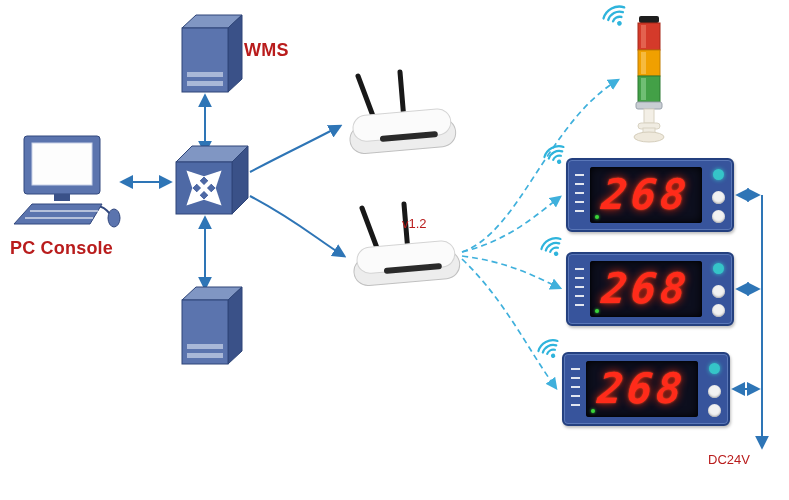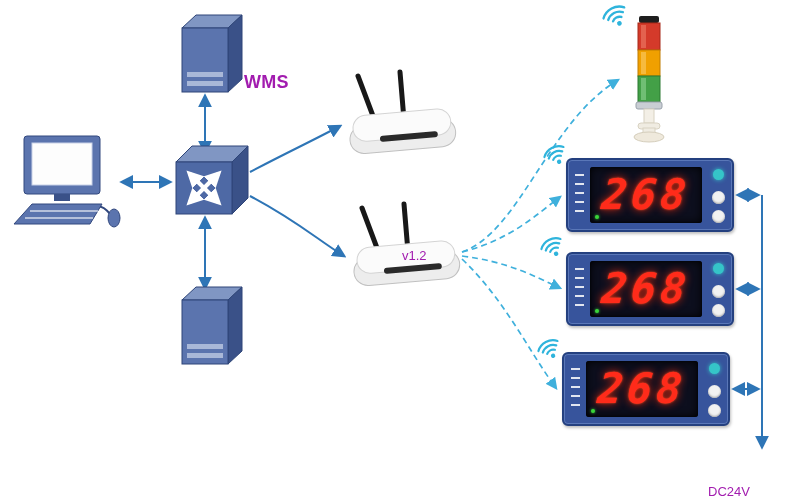--- a/index.html
+++ b/index.html
@@ -2,21 +2,21 @@
 <html><head>
 <meta charset="utf-8">
 <style>
   html,body { margin:0; padding:0; background:#ffffff; }
   .canvas {
     position:relative; width:789px; height:500px; overflow:hidden;
     background:#ffffff; font-family:"Liberation Sans", sans-serif;
   }
   .canvas svg.abs, .canvas .abs { position:absolute; }
   .connectors { position:absolute; left:0; top:0; }
-  .label { position:absolute; color:#a21caf; white-space:nowrap;margin-top:32px; }
+  .label { position:absolute; color:#b91c1c; white-space:nowrap; }
   .lbl-bold { font-size:18px; font-weight:bold; letter-spacing:.2px; }
   .lbl-reg  { font-size:13px; }
 
   
   .display {
     position:absolute; width:168px; height:74px;
     background:#37549c; border:2px solid #24407f; border-radius:6px;
     box-shadow: inset 0 0 0 1px #5a77b8, 1px 2px 3px rgba(0,0,0,.25);
     box-sizing:border-box;
   }
@@ -119,20 +119,21 @@
   <svg class="abs" style="left:10px;top:134px" width="118" height="100" viewBox="0 0 118 100">
     <rect x="14" y="2" width="76" height="58" rx="3" fill="#5B74AE" stroke="#32487e"></rect>
     <rect x="22" y="9" width="60" height="42" fill="#fdfdfd" stroke="#c9d2e8"></rect>
     <rect x="44" y="60" width="16" height="7" fill="#3A5188"></rect>
     <path d="M100,80 Q92,70 84,73" fill="none" stroke="#32487e" stroke-width="2"></path>
     <polygon points="4,90 22,70 92,70 80,90" fill="#5B74AE" stroke="#32487e"></polygon>
     <line x1="20" y1="77" x2="88" y2="77" stroke="#ffffff" stroke-opacity=".55" stroke-width="2"></line>
     <line x1="15" y1="84" x2="83" y2="84" stroke="#ffffff" stroke-opacity=".55" stroke-width="2"></line>
     <ellipse cx="104" cy="84" rx="6" ry="9" fill="#5B74AE" stroke="#32487e"></ellipse>
   </svg>
+  <div class="label lbl-bold" style="left:10px;top:238px">PC Console</div>
 
   <svg class="abs" style="left:342px;top:68px" width="125" height="100" viewBox="0 0 125 100">
     <line x1="34" y1="56" x2="16" y2="8" stroke="#181818" stroke-width="5" stroke-linecap="round"></line>
     <line x1="62" y1="52" x2="58" y2="4" stroke="#181818" stroke-width="5" stroke-linecap="round"></line>
     <g transform="rotate(-5 62 70)">
       <rect x="8" y="54" width="106" height="28" rx="14" fill="#ededed" stroke="#c0c0c0"></rect>
       <rect x="12" y="44" width="98" height="26" rx="13" fill="#fbfbfb" stroke="#d4d4d4"></rect>
       <rect x="38" y="66" width="58" height="6" rx="3" fill="#2a2a2a"></rect>
     </g>
   </svg>

